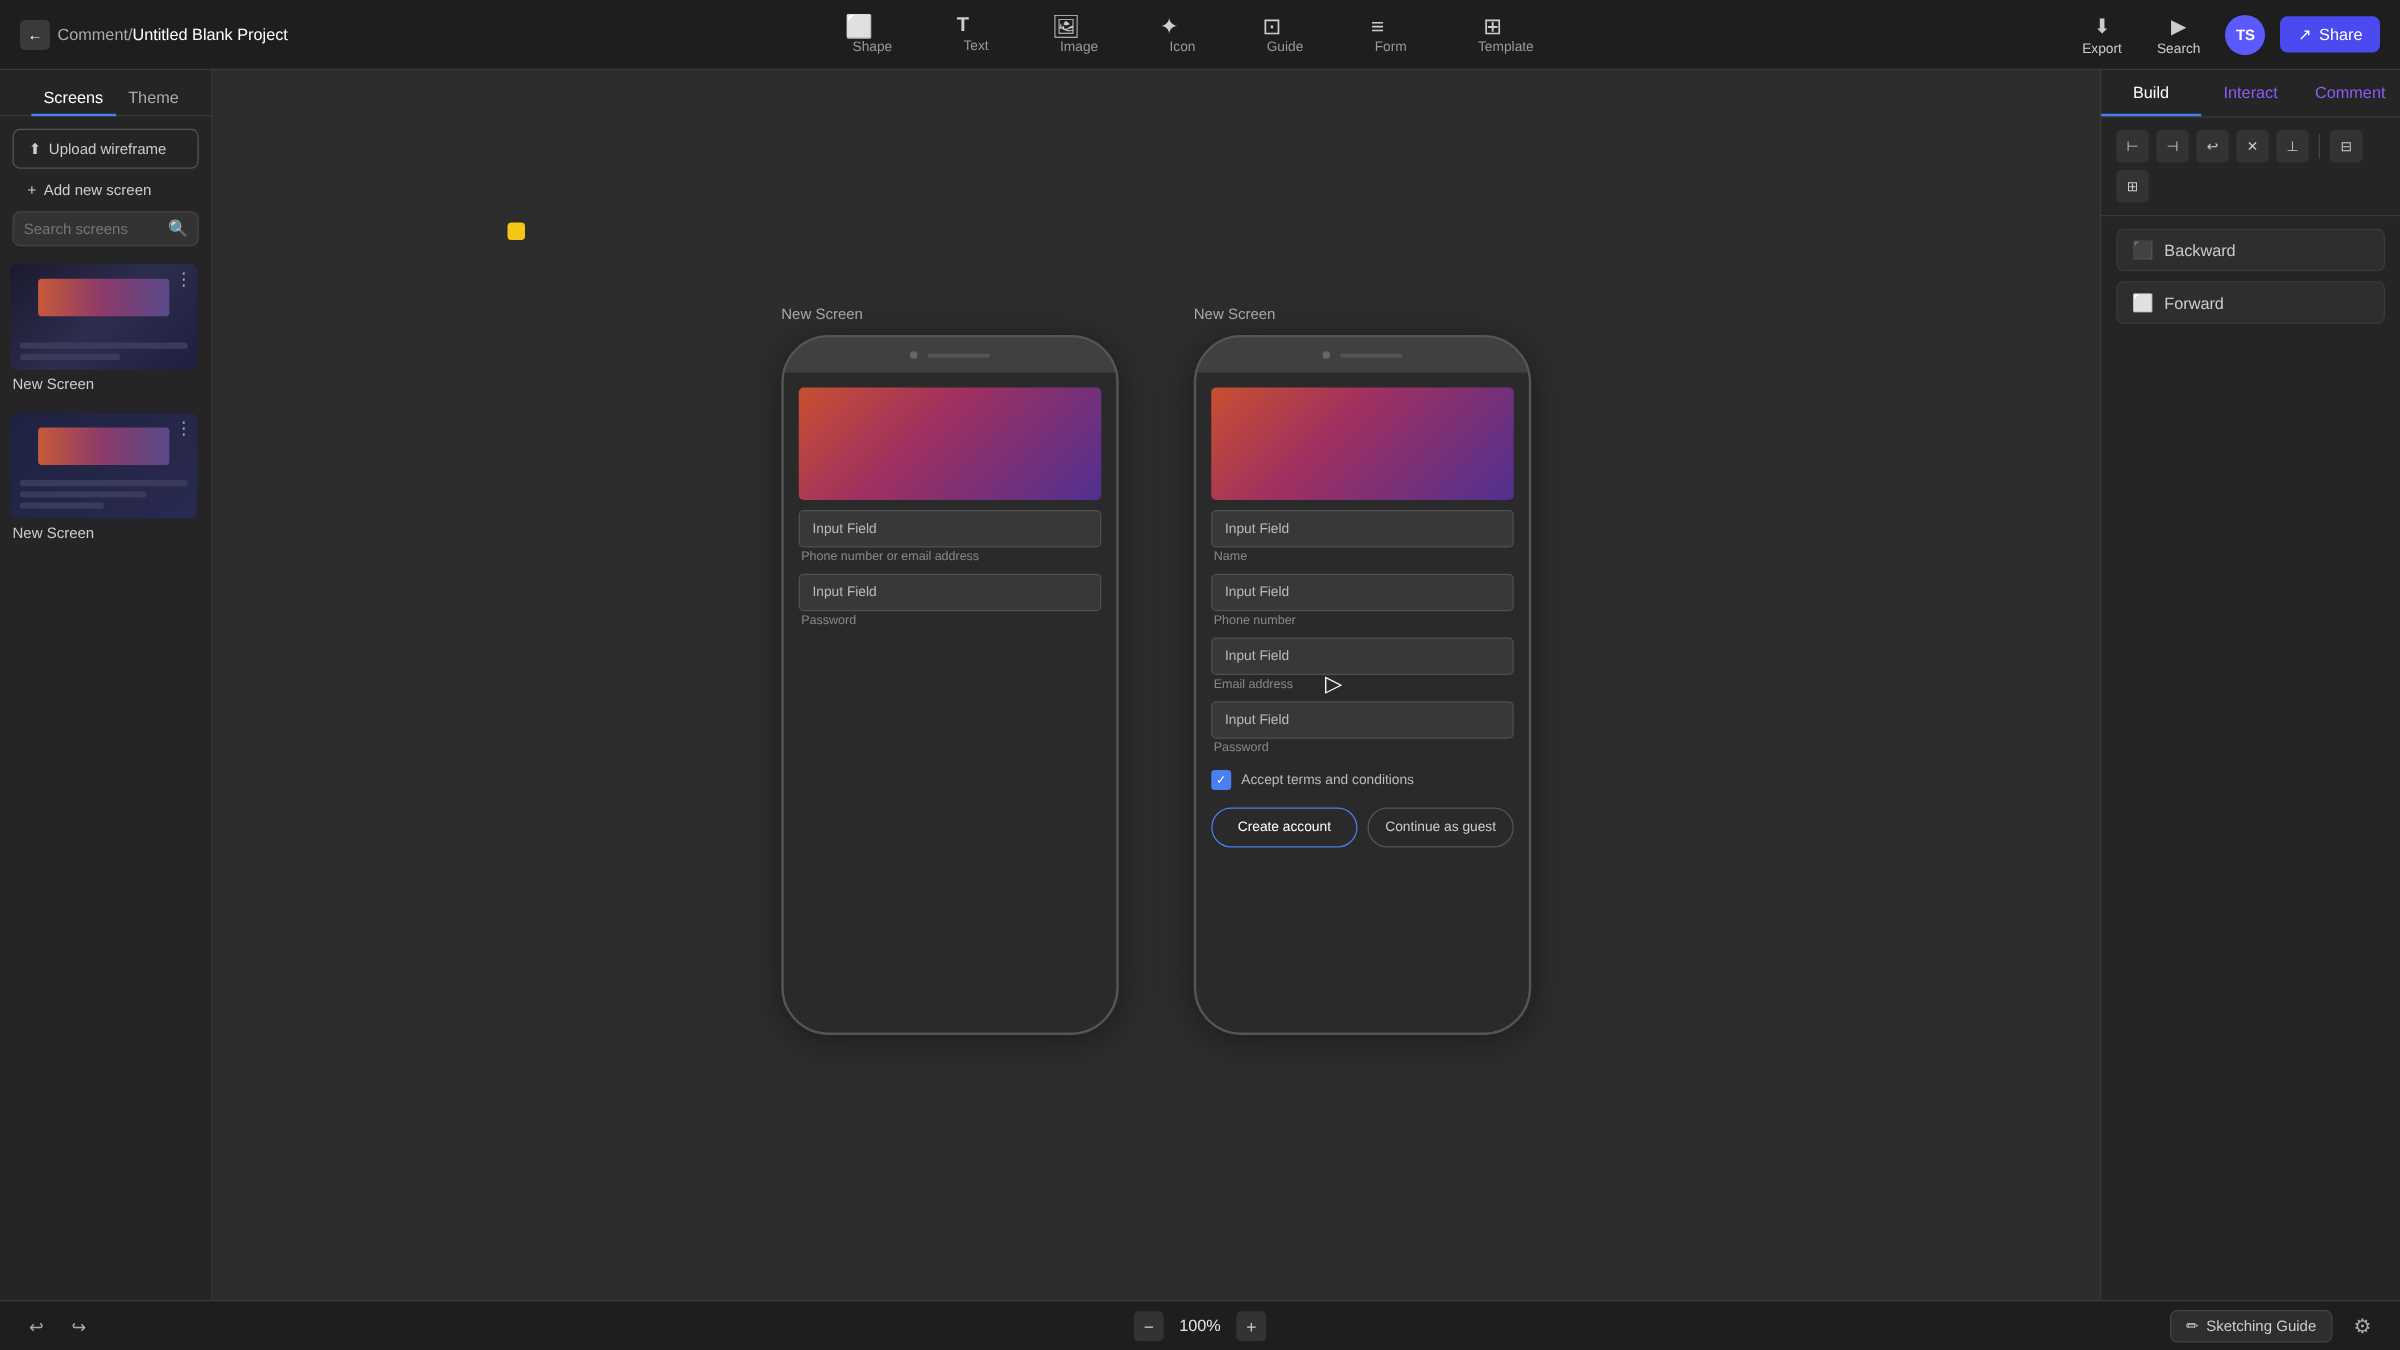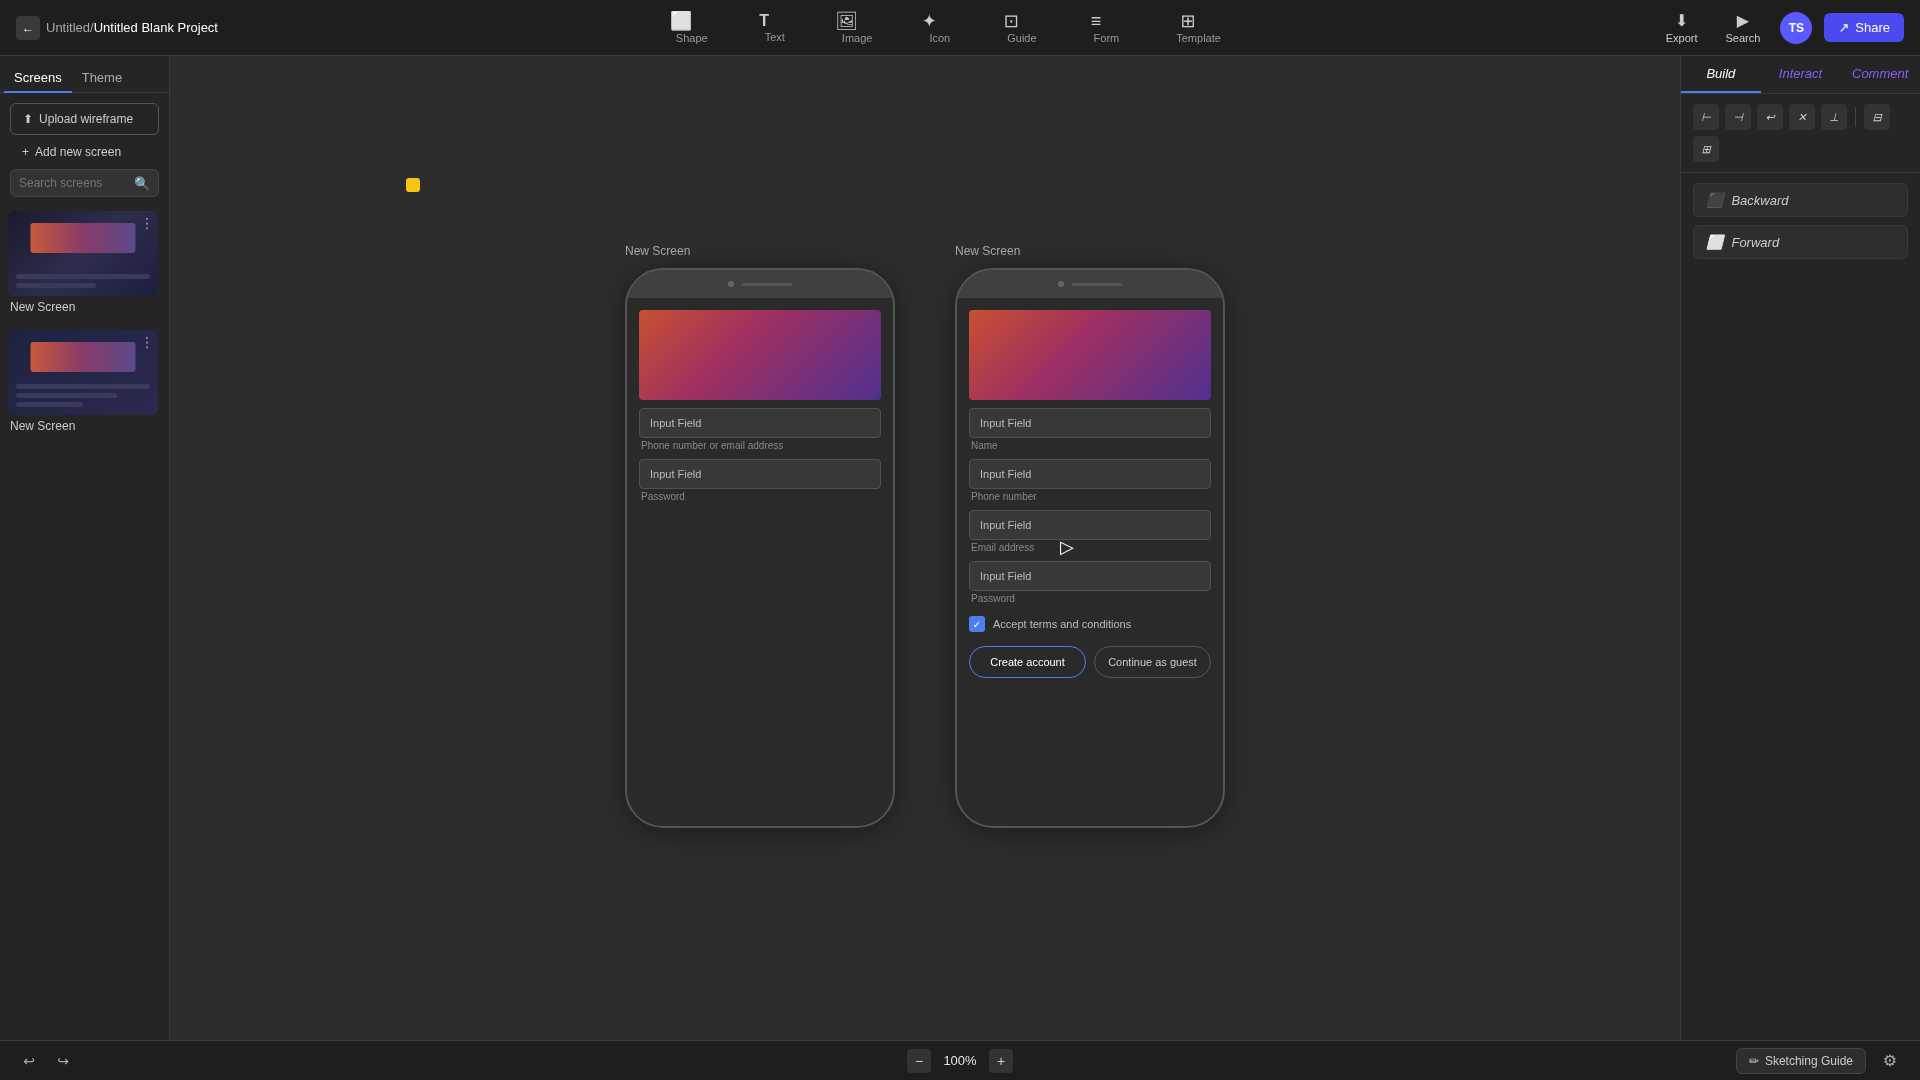--- a/index.html
+++ b/index.html
@@ -113,22 +113,23 @@
       width: 170px;
       height: calc(1080px - 56px - 40px);
       background: #252525;
       border-right: 1px solid #3a3a3a;
       display: flex;
       flex-direction: column;
     }
     .sidebar-tabs {
       display: flex;
       gap: 0;
-      padding: 8px 4px 0;
+      padding: 8px 16px 0;
       border-bottom: 1px solid #3a3a3a;
+      justify-content: flex-end;
     }
     .sidebar-tab {
       padding: 6px 10px;
       font-size: 13px;
       color: #aaa;
       cursor: pointer;
       border-bottom: 2px solid transparent;
       margin-bottom: -1px;
     }
     .sidebar-tab.active {
@@ -241,21 +242,20 @@
     }
 
     
     .right-panel {
       position: absolute;
       top: 56px; right: 0;
       width: 240px;
       height: calc(1080px - 56px - 40px);
       background: #252525;
       border-left: 1px solid #3a3a3a;
-      font-style: italic;
     }
     .right-tabs {
       display: flex;
       border-bottom: 1px solid #3a3a3a;
     }
     .right-tab {
       flex: 1;
       text-align: center;
       padding: 10px 0;
       font-size: 13px;
@@ -534,21 +534,21 @@
   </style>
 </head>
 <body>
 
 <div class="top-toolbar">
   <div class="breadcrumb-area">
     <div class="back-btn">
       <span>←</span>
     </div>
     <span class="breadcrumb-text">
-      <span class="breadcrumb-project">Untitled/</span><span class="breadcrumb-current">Untitled Blank Project</span>
+      <span class="breadcrumb-project">Comment/</span><span class="breadcrumb-current">Untitled Blank Project</span>
     </span>
   </div>
 
   <div class="toolbar-center">
     <div class="tool-item">
       <span class="tool-icon">⬜</span>
       <span class="tool-label">Shape</span>
     </div>
     <div class="tool-item">
       <span class="tool-icon" style="font-size:16px;font-weight:700;">T</span>

